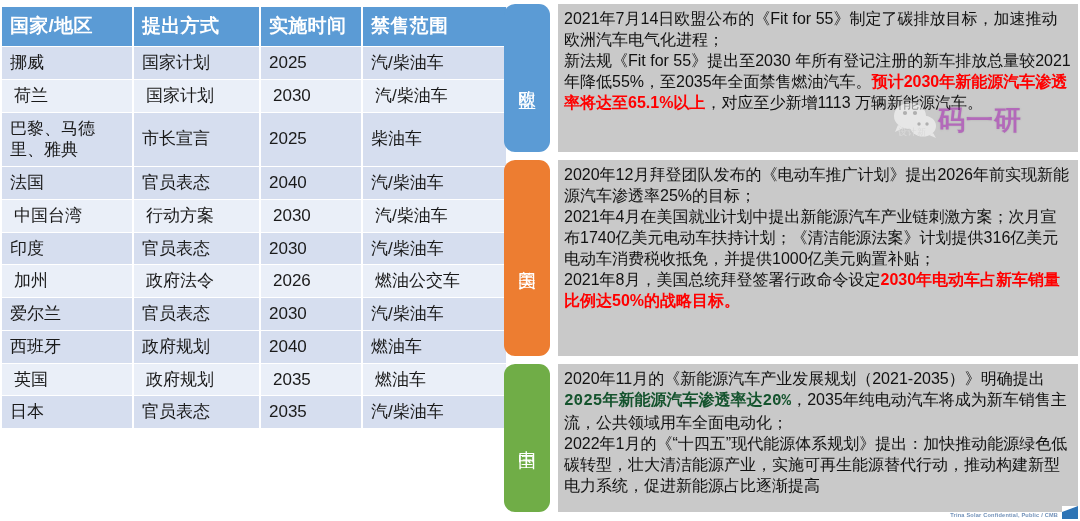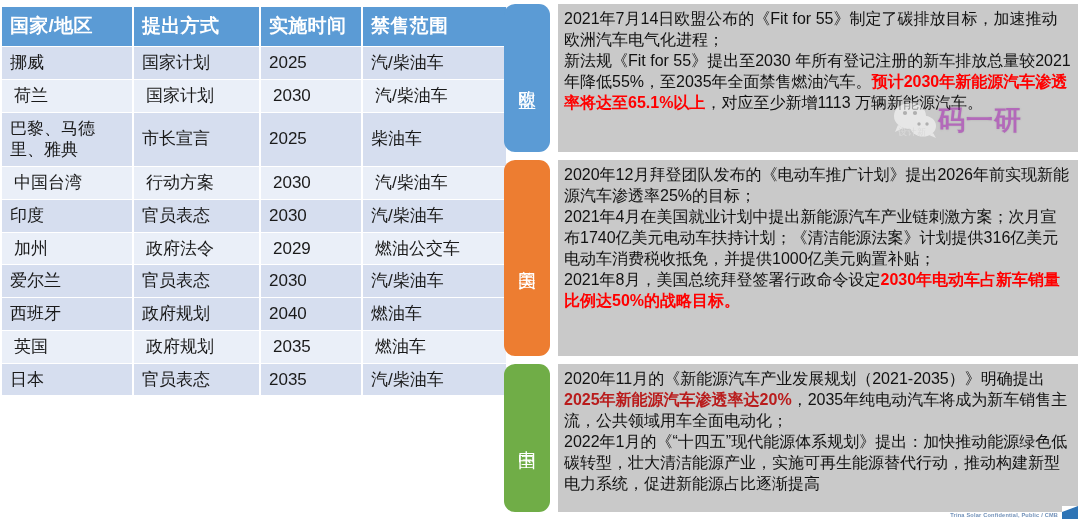--- a/index.html
+++ b/index.html
@@ -110,21 +110,21 @@
     color: #111111;
     font-size: 16px;
     line-height: 1.315;
     padding: 4px 6px 5px 6px;
     overflow: hidden;
   }
 
   .panel-body p { margin: 0; }
 
   .hl-red  { color: #FF0000; font-weight: bold; }
-  .hl-bold { font-weight: bold; color: #b91c1c; }
+  .hl-bold { font-weight: bold; color: #14532d; font-family: Liberation Mono, monospace; }
 
   
   .watermark {
     position: absolute;
     left: 392px;
     top: 92px;
     width: 172px;
     height: 56px;
     pointer-events: none;
     opacity: 0.55;
@@ -224,36 +224,42 @@
             <td>国家计划</td>
             <td>2030</td>
             <td>汽/柴油车</td>
           </tr>
           <tr class="odd">
             <td>巴黎、马德里、雅典</td>
             <td>市长宣言</td>
             <td>2025</td>
             <td>柴油车</td>
           </tr>
+          <tr class="odd">
+            <td>法国</td>
+            <td>官员表态</td>
+            <td>2040</td>
+            <td>汽/柴油车</td>
+          </tr>
           <tr class="even">
             <td>中国台湾</td>
             <td>行动方案</td>
             <td>2030</td>
             <td>汽/柴油车</td>
           </tr>
           <tr class="odd">
             <td>印度</td>
             <td>官员表态</td>
             <td>2030</td>
             <td>汽/柴油车</td>
           </tr>
           <tr class="even">
             <td>加州</td>
             <td>政府法令</td>
-            <td>2029</td>
+            <td>2026</td>
             <td>燃油公交车</td>
           </tr>
           <tr class="odd">
             <td>爱尔兰</td>
             <td>官员表态</td>
             <td>2030</td>
             <td>汽/柴油车</td>
           </tr>
           <tr class="odd">
             <td>西班牙</td>

